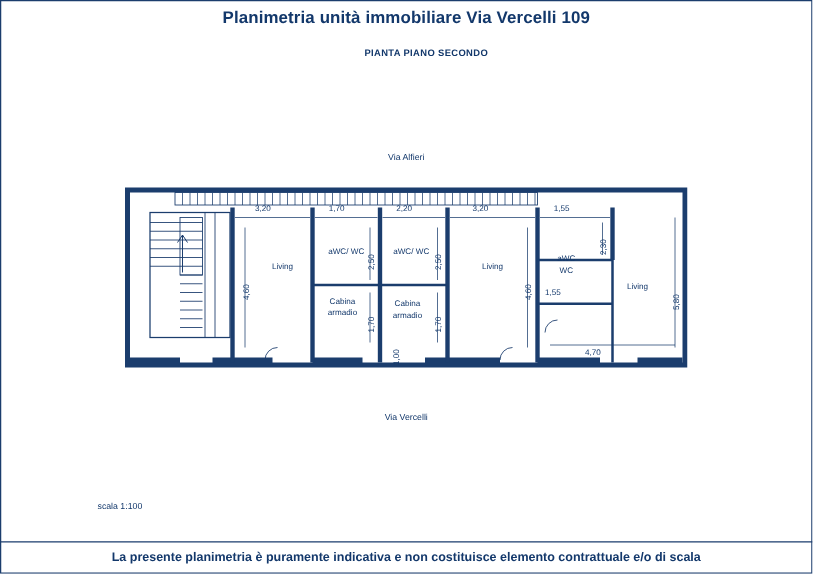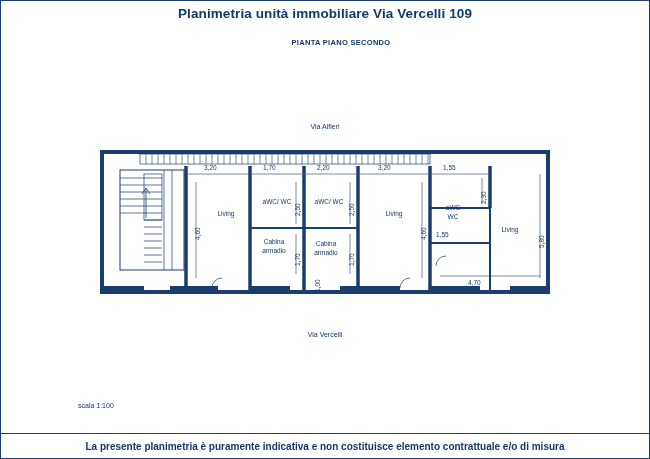--- a/index.html
+++ b/index.html
@@ -220,13 +220,13 @@
   <div class="rm" style="left:152px;top:99px;width:44px;">armadio</div>
   <div class="rm" style="left:203px;top:50px;width:52px;">aWC/ WC</div>
   <div class="rm" style="left:204px;top:92px;width:44px;">Cabina</div>
   <div class="rm" style="left:204px;top:101px;width:44px;">armadio</div>
   <div class="rm" style="left:272px;top:62px;width:44px;">Living</div>
   <div class="rm" style="left:338px;top:56px;width:30px;">aWC</div>
   <div class="rm" style="left:338px;top:65px;width:30px;">WC</div>
   <div class="rm" style="left:390px;top:78px;width:40px;">Living</div>
 </div>
 
-<div class="footer">La presente planimetria è puramente indicativa e non costituisce elemento contrattuale e/o di misura</div>
+<div class="footer">La presente planimetria è puramente indicativa e non costituisce elemento contrattuale e/o di scala</div>
 
 </body></html>

